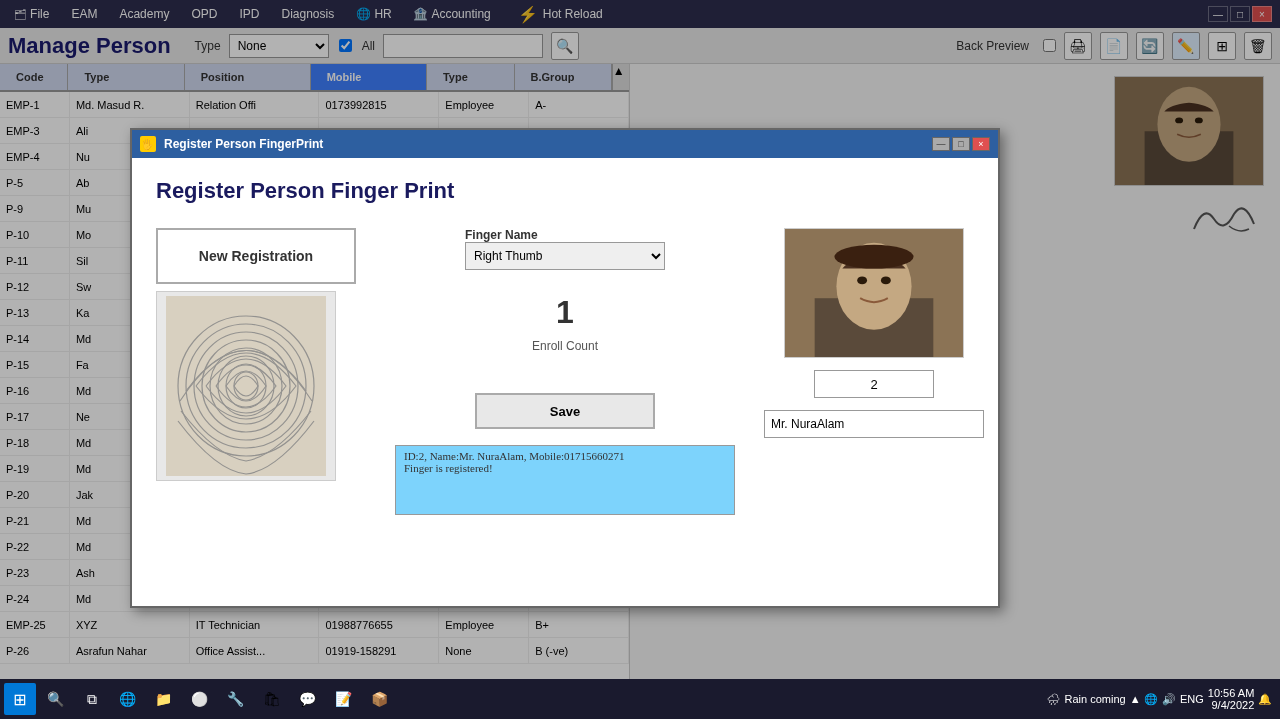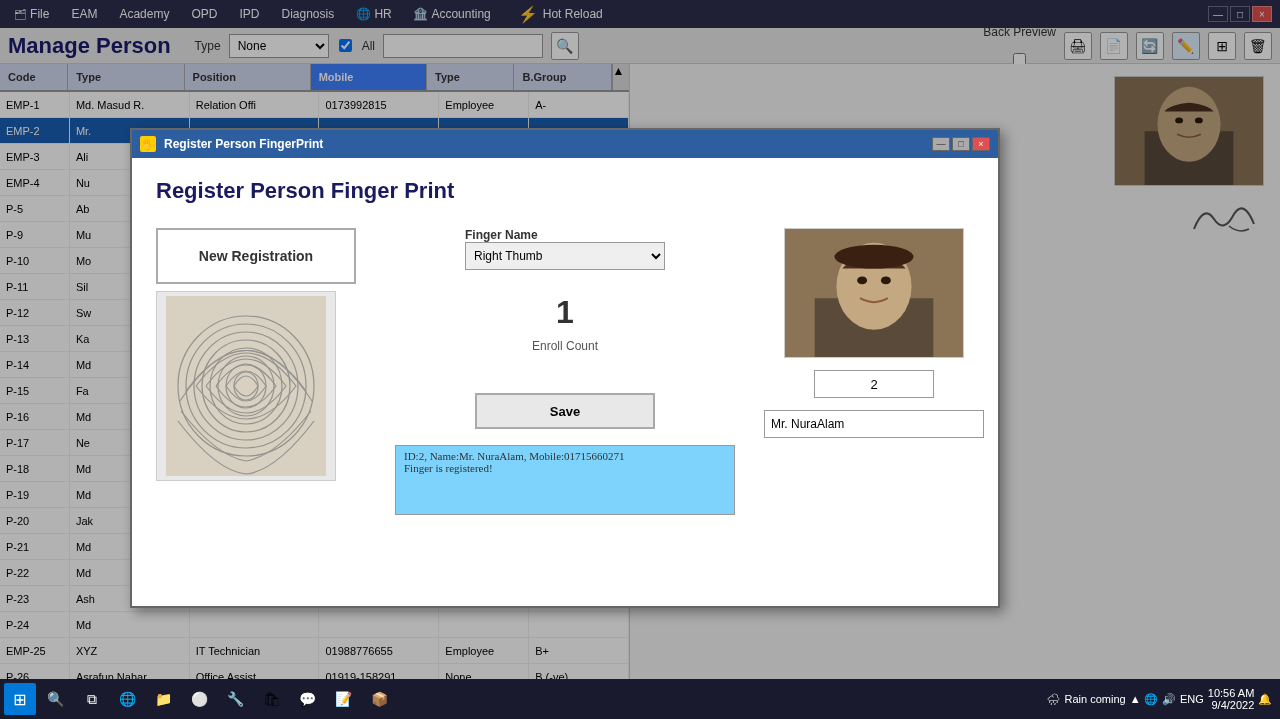--- a/index.html
+++ b/index.html
@@ -25,29 +25,29 @@
 
     
     .toolbar { height: 36px; background: #e8e8e8; border-bottom: 1px solid #ccc; display: flex; align-items: center; padding: 0 8px; gap: 8px; }
     .app-title { font-size: 22px; font-weight: bold; color: #1a1a6e; margin-right: 16px; }
     .toolbar-label { font-size: 12px; color: #333; }
     .toolbar-select { height: 24px; border: 1px solid #999; background: white; font-size: 12px; padding: 0 4px; min-width: 100px; }
     .toolbar-checkbox { margin: 0 2px; }
     .toolbar-search { height: 24px; border: 1px solid #999; background: white; padding: 0 4px; width: 160px; font-size: 12px; }
     .toolbar-btn { height: 28px; width: 28px; display: flex; align-items: center; justify-content: center; border: 1px solid #999; background: white; cursor: pointer; font-size: 14px; border-radius: 2px; }
     .toolbar-spacer { flex: 1; }
-    .back-preview { display: flex; align-items: center; gap: 14px; flex-direction: column; }
+    .back-preview { display: flex; align-items: center; gap: 14px; }
 
     
     .main-content { display: flex; height: calc(679px - 28px - 36px); }
 
     
     .employee-list { width: 630px; background: white; border-right: 1px solid #ccc; display: flex; flex-direction: column; }
     .list-header { display: flex; background: #d0d8f0; border-bottom: 2px solid #999; height: 28px; }
-    .list-col { padding: 4px 8px; font-weight: bold; font-size: 11px; color: #333; border-right: 1px solid #aaa; display: flex; align-items: center; }
+    .list-col { padding: 4px 16px; font-weight: bold; font-size: 11px; color: #333; border-right: 1px solid #aaa; display: flex; align-items: center; }
     .list-col.code { width: 70px; }
     .list-col.name { width: 120px; }
     .list-col.position { width: 130px; }
     .list-col.mobile { width: 120px; background: #4080ff; color: white; }
     .list-col.type { width: 90px; }
     .list-col.bgroup { width: 100px; }
 
     .list-body { overflow-y: auto; flex: 1; }
     .list-row { display: flex; height: 26px; border-bottom: 1px solid #eee; cursor: pointer; }
     .list-row.selected { background: #1a5fb4; color: white; }
@@ -180,28 +180,20 @@
         <div style="width:18px; background:#ddd; border-left:1px solid #aaa; cursor:ns-resize;">▲</div>
       </div>
       <div class="list-body" id="employee-list-body">
       <div class="list-row">
       <div class="list-cell code">EMP-1</div>
       <div class="list-cell name">Md. Masud R.</div>
       <div class="list-cell position">Relation Offi</div>
       <div class="list-cell mobile">0173992815</div>
       <div class="list-cell type">Employee</div>
       <div class="list-cell bgroup">A-</div>
-    </div>
-          <div class="list-row selected">
-      <div class="list-cell code">EMP-2</div>
-      <div class="list-cell name">Mr.</div>
-      <div class="list-cell position"></div>
-      <div class="list-cell mobile"></div>
-      <div class="list-cell type"></div>
-      <div class="list-cell bgroup"></div>
     </div>
           <div class="list-row">
       <div class="list-cell code">EMP-3</div>
       <div class="list-cell name">Ali</div>
       <div class="list-cell position"></div>
       <div class="list-cell mobile"></div>
       <div class="list-cell type"></div>
       <div class="list-cell bgroup"></div>
     </div>
           <div class="list-row">

